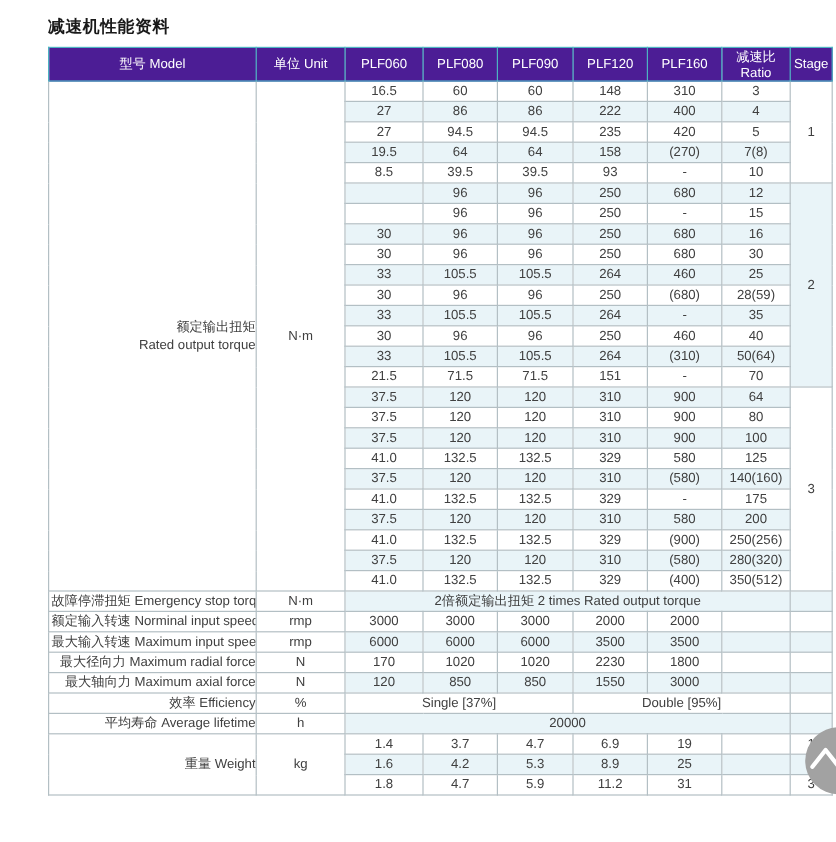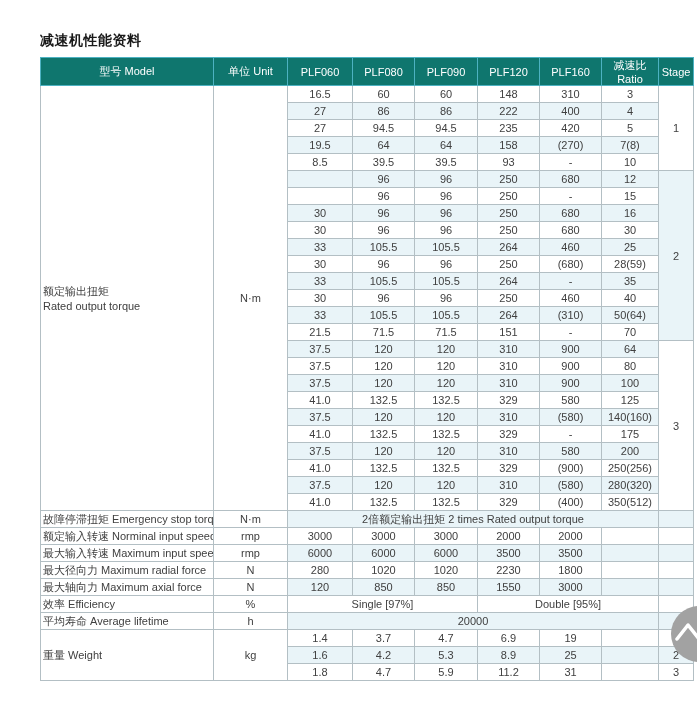--- a/index.html
+++ b/index.html
@@ -1,30 +1,30 @@
 <!DOCTYPE html>
 <html><head>
 <meta charset="utf-8">
 <style>
   html,body{margin:0;padding:0;background:#ffffff;}
   body{font-family:"Liberation Sans","DejaVu Sans",sans-serif;color:#333;width:697px;height:702px;overflow:hidden;position:relative;}
-  .content{margin:32px 0 0 40px;width:653px;}
+  .content{margin:14px 0 0 40px;width:653px;}
   .title-zh{font-size:14px;font-weight:bold;color:#1a1a1a;margin:0 0 7px 0;letter-spacing:.5px;}
   .title-en{font-size:12.5px;color:#2b2b2b;margin:0 0 21px 0;}
   table.perf{border-collapse:collapse;width:653px;table-layout:fixed;}
   table.perf th{
-    background:#0f766e;color:#ffffff;font-weight:normal;font-size:11px;
+    background:#4c1d95;color:#ffffff;font-weight:normal;font-size:11px;
     height:22px;padding:0;border:1px solid #4db2c2;text-align:center;
   }
   table.perf td{
     border:1px solid #b3bfc4;font-size:11px;height:16px;line-height:16px;
     text-align:center;padding:0;color:#404040;background:#ffffff;
     overflow:hidden;white-space:nowrap;
   }
-  table.perf td.lab{text-align:left;padding-left:2px;}
+  table.perf td.lab{text-align:right;padding-left:2px;}
   table.perf td.lab .l2{line-height:15px;}
   tr.stripe td.d{background:#e9f4f8;}
   td.stage-merged{background:#ffffff;}
   td.stage-merged.sstripe{background:#e9f4f8;}
   .fab{
     position:absolute;top:606px;left:671px;width:56px;height:56px;border-radius:50%;
     background:#a2a2a2;display:flex;align-items:center;justify-content:center;cursor:pointer;
   }
   .fab svg{margin-right:22px;}
 </style>
@@ -292,21 +292,21 @@
           <td class="d">6000</td>
           <td class="d">6000</td>
           <td class="d">3500</td>
           <td class="d">3500</td>
           <td class="d"></td>
           <td class="d"></td>
         </tr>
         <tr>
           <td class="lab">最大径向力 Maximum radial force</td>
           <td>N</td>
-          <td class="d">280</td>
+          <td class="d">170</td>
           <td class="d">1020</td>
           <td class="d">1020</td>
           <td class="d">2230</td>
           <td class="d">1800</td>
           <td class="d"></td>
           <td class="d"></td>
         </tr>
         <tr class="stripe">
           <td class="lab">最大轴向力 Maximum axial force</td>
           <td>N</td>
@@ -314,21 +314,21 @@
           <td class="d">850</td>
           <td class="d">850</td>
           <td class="d">1550</td>
           <td class="d">3000</td>
           <td class="d"></td>
           <td class="d"></td>
         </tr>
         <tr>
           <td class="lab">效率 Efficiency</td>
           <td>%</td>
-          <td class="d" colspan="3">Single [97%]</td>
+          <td class="d" colspan="3">Single [37%]</td>
           <td class="d" colspan="3">Double [95%]</td>
           <td class="d"></td>
         </tr>
         <tr class="stripe">
           <td class="lab">平均寿命 Average lifetime</td>
           <td>h</td>
           <td class="d" colspan="6">20000</td>
           <td class="d"></td>
         </tr>
         <tr>

